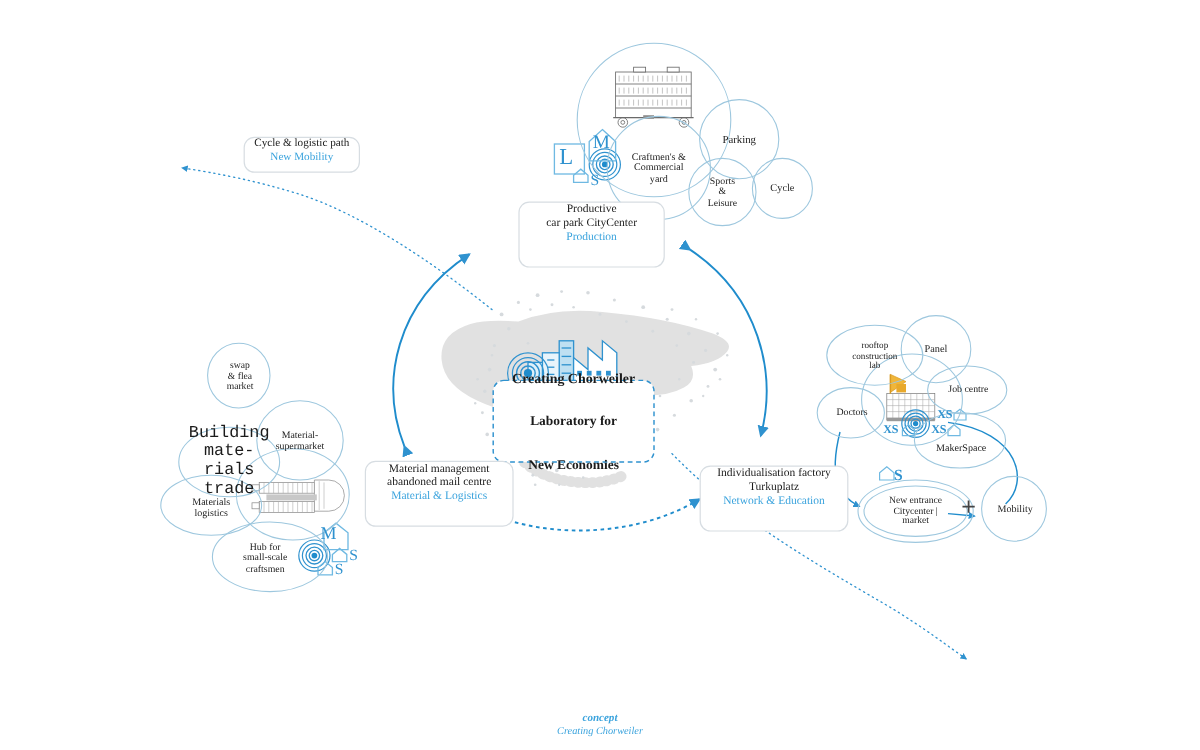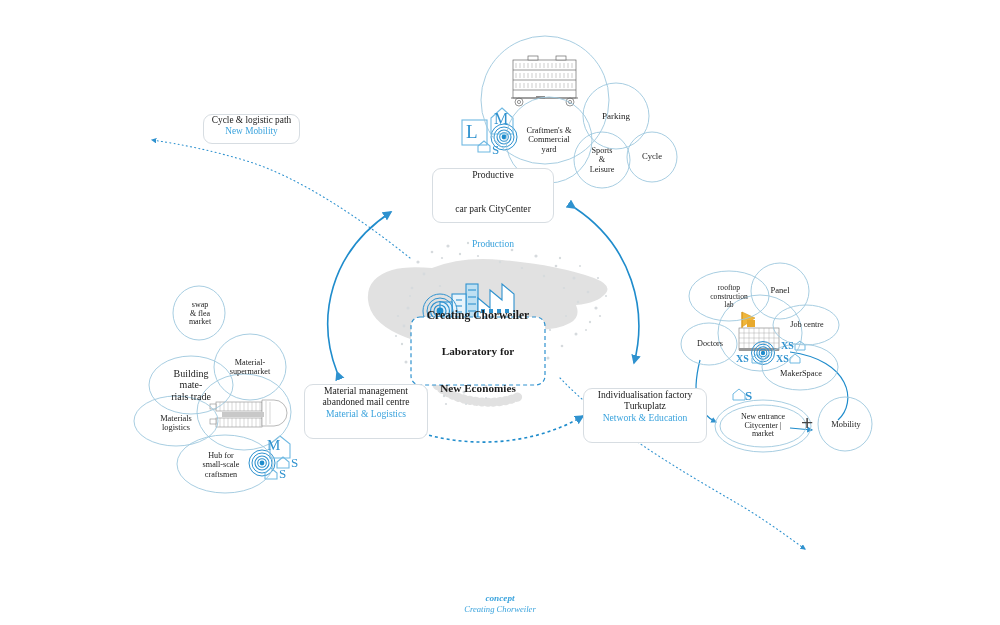--- a/index.html
+++ b/index.html
@@ -332,21 +332,21 @@
       <ellipse cx="763" cy="426" rx="43" ry="21"></ellipse>
       <circle cx="845" cy="424" r="27"></circle>
     </g>
   </svg>
 
   <div class="nodebox" style="left:203px;top:114px;width:97px;height:30px;font-size:9.3px;">
     <div class="l1">Cycle &amp; logistic path</div>
     <div class="cat">New Mobility</div>
   </div>
 
-  <div class="nodebox" style="left:432px;top:168px;width:122px;height:55px;font-size:9.6px;gap:23px;">
+  <div class="nodebox" style="left:432px;top:168px;width:122px;height:55px;font-size:9.6px;">
     <div class="l1">Productive</div>
     <div class="l2">car park CityCenter</div>
     <div class="cat">Production</div>
   </div>
 
   <div class="nodebox" style="left:288px;top:384px;width:124px;height:55px;font-size:9.6px;margin-left:16px;">
     <div class="l1">Material management</div>
     <div class="l2">abandoned mail centre</div>
     <div class="cat">Material &amp; Logistics</div>
   </div>
@@ -381,21 +381,21 @@
   <div class="marker" style="left:466px;top:121px;font-size:19px;">L</div>
   <div class="marker" style="left:494px;top:110px;font-size:16px;">M</div>
   <div class="marker" style="left:492px;top:142px;font-size:13px;">S</div>
 
   <div class="bubble" style="left:178px;top:298px;width:44px;height:32px;font-size:8px;">
     <span>swap<br>&amp; flea<br>market</span>
   </div>
   <div class="bubble" style="left:220px;top:354px;width:60px;height:26px;font-size:8.2px;">
     <span>Material-<br>supermarket</span>
   </div>
-  <div class="bubble" style="left:158px;top:372px;width:66px;height:26px;font-size:10px;">
+  <div class="bubble" style="left:158px;top:372px;width:66px;height:26px;font-size:14px;font-family:Liberation Mono, monospace;">
     <span>Building mate-<br>rials trade</span>
   </div>
   <div class="bubble" style="left:145px;top:410px;width:62px;height:26px;font-size:8.4px;">
     <span>Materials<br>logistics</span>
   </div>
   <div class="bubble" style="left:186px;top:448px;width:70px;height:34px;font-size:8.2px;">
     <span>Hub for<br>small-scale<br>craftsmen</span>
   </div>
 
   <div class="marker" style="left:267px;top:437px;font-size:15px;">M</div>

